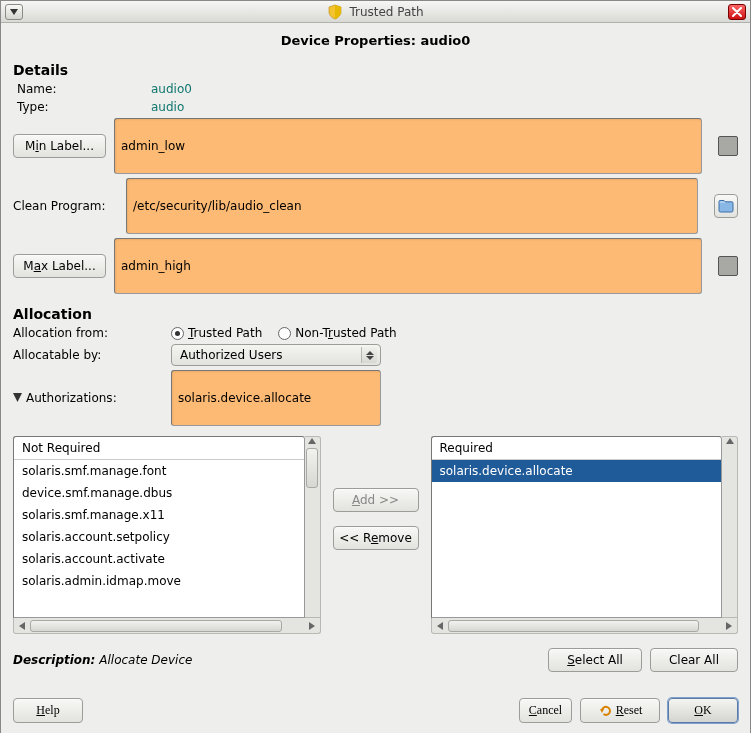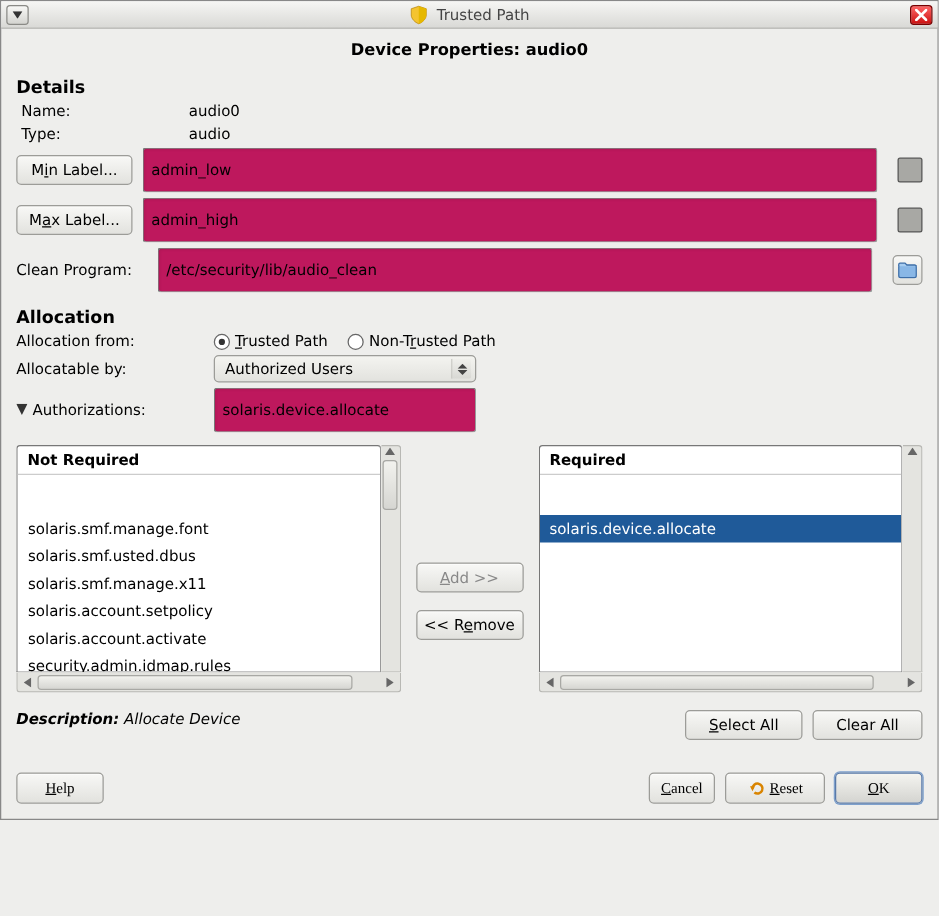--- a/index.html
+++ b/index.html
@@ -78,30 +78,30 @@
     margin: 4px 0;
     gap:8px;
   }
   .label-col {
     width: 105px;
     flex-shrink:0;
     text-align:left;
   }
   .label-col.indent { padding-left:4px; }
 
-  .value-static { color:#000000; }
+  .value-static { color:#0f766e; }
 
   input[type=text], textarea {
     font: inherit;
-    background:#be185d;
+    background:#fdba74;
     border:1px solid #999;
     border-top-color:#777;
     border-left-color:#777;
     border-radius:3px;
-    padding:10px 6px;
+    padding:20px 6px;
     box-shadow: inset 1px 1px 2px rgba(0,0,0,.08);
   }
   textarea { resize:none; }
 
   .text-wide { flex:1; margin-right:8px; }
 
   .btn {
     font:inherit;
     background: linear-gradient(to bottom,#f8f8f6,#e2e2de);
     border:1px solid #9c9c98;
@@ -189,26 +189,24 @@
     border:1px solid #999;
     border-top-color:#777;border-left-color:#777;
     border-radius:3px 3px 0 0;
     height:182px;
     display:flex;flex-direction:column;
     overflow:hidden;
   }
   .listbox-header {
     padding:4px 8px;
     border-bottom:1px solid #ccc;
-    font-weight:bold;
   }
   .listbox-items {
     flex:1;
     overflow:auto;
-    margin-top:32px;
   }
   .list-item {
     padding:4px 8px;
     cursor:pointer;
   }
   .list-item.selected {
     background:#1f5a99;
     color:#fff;
   }
   .vscroll {
@@ -243,26 +241,26 @@
   }
   .hscroll .track { flex:1; position:relative; height:12px; }
   .hscroll .thumb {
     position:absolute;left:0;top:0;height:12px;width:92%;
     background:linear-gradient(to bottom,#f2f2ee,#d6d6d2);
     border:1px solid #a8a8a4;border-radius:3px;
   }
 
   .mid-buttons {
     width:90px;
-    display:flex;flex-direction:column;align-items:center;justify-content:center;gap:14px;
+    display:flex;flex-direction:column;align-items:center;justify-content:flex-start;gap:14px;
     padding-top:52px;
   }
 
   .desc-row {
-    display:flex;align-items:flex-start;justify-content:space-between;
+    display:flex;align-items:center;justify-content:space-between;
     margin-top:14px;
     gap:11px;
   }
   .desc-row .left { font-style:italic; }
   .desc-row .left .dlabel { font-weight:bold; }
   .desc-row .right { display:flex; gap:8px; }
 
   .bottom-bar {
     display:flex;align-items:center;justify-content:space-between;
     margin-top:20px; padding-top:6px;font-family:Liberation Serif, serif;
@@ -320,36 +318,36 @@
 
     <div class="row">
       <button class="btn btn-wide">
         <span>M<span class="underline-mnemonic">i</span>n Label...</span>
       </button>
       <input type="text" class="text-wide" value="admin_low" style="">
       <div class="color-swatch"></div>
     </div>
 
     <div class="row">
-      <button class="btn btn-wide">
-        <span>M<span class="underline-mnemonic">a</span>x Label...</span>
-      </button>
-      <input type="text" class="text-wide" value="admin_high" style="">
-      <div class="color-swatch"></div>
-    </div>
-
-    <div class="row">
       <div class="label-col">Clean Program:</div>
       <input type="text" class="text-wide" value="/etc/security/lib/audio_clean" style="">
       <div class="file-chooser-btn">
         <svg width="16" height="14" viewBox="0 0 16 14">
           <rect x="1" y="3" width="14" height="10" rx="1.5" fill="#89b7e6" stroke="#3d6ea8"></rect>
           <path d="M1 4 L1 2.5 Q1 1.5 2 1.5 L6 1.5 L7.5 3 L14 3 Q15 3 15 4" fill="#a8cdf0" stroke="#3d6ea8"></path>
         </svg>
       </div>
+    </div>
+
+    <div class="row">
+      <button class="btn btn-wide">
+        <span>M<span class="underline-mnemonic">a</span>x Label...</span>
+      </button>
+      <input type="text" class="text-wide" value="admin_high" style="">
+      <div class="color-swatch"></div>
     </div>
 
 
     <div class="section-header" style="margin-top:12px;">Allocation</div>
 
     <div class="row">
       <div class="label-col" style="width:150px;">Allocation from:</div>
       <span class="radio">
         <span class="dot on"></span>
         <span><span class="underline-mnemonic">T</span>rusted Path</span>
@@ -388,25 +386,25 @@
     </div>
 
     <div class="auth-lists">
 
       <div class="listbox-wrap">
         <div class="listframe">
           <div class="listbox" style="flex:1;">
             <div class="listbox-header">Not Required</div>
             <div class="listbox-items" id="not-required-items">
                 <div class="list-item">solaris.smf.manage.font</div>
-                <div class="list-item">solaris.smf.usted.dbus</div>
+                <div class="list-item">device.smf.manage.dbus</div>
                 <div class="list-item">solaris.smf.manage.x11</div>
                 <div class="list-item">solaris.account.setpolicy</div>
                 <div class="list-item">solaris.account.activate</div>
-                <div class="list-item">security.admin.idmap.rules</div>
+                <div class="list-item">solaris.admin.idmap.move</div>
               </div>
           </div>
           <div class="vscroll">
             <svg width="8" height="6" viewBox="0 0 8 6">
                 <polygon points="0,6 8,6 4,0" fill="#666"></polygon>
               </svg>
             <div class="thumb"></div>
           </div>
         </div>
         <div class="hscroll">

